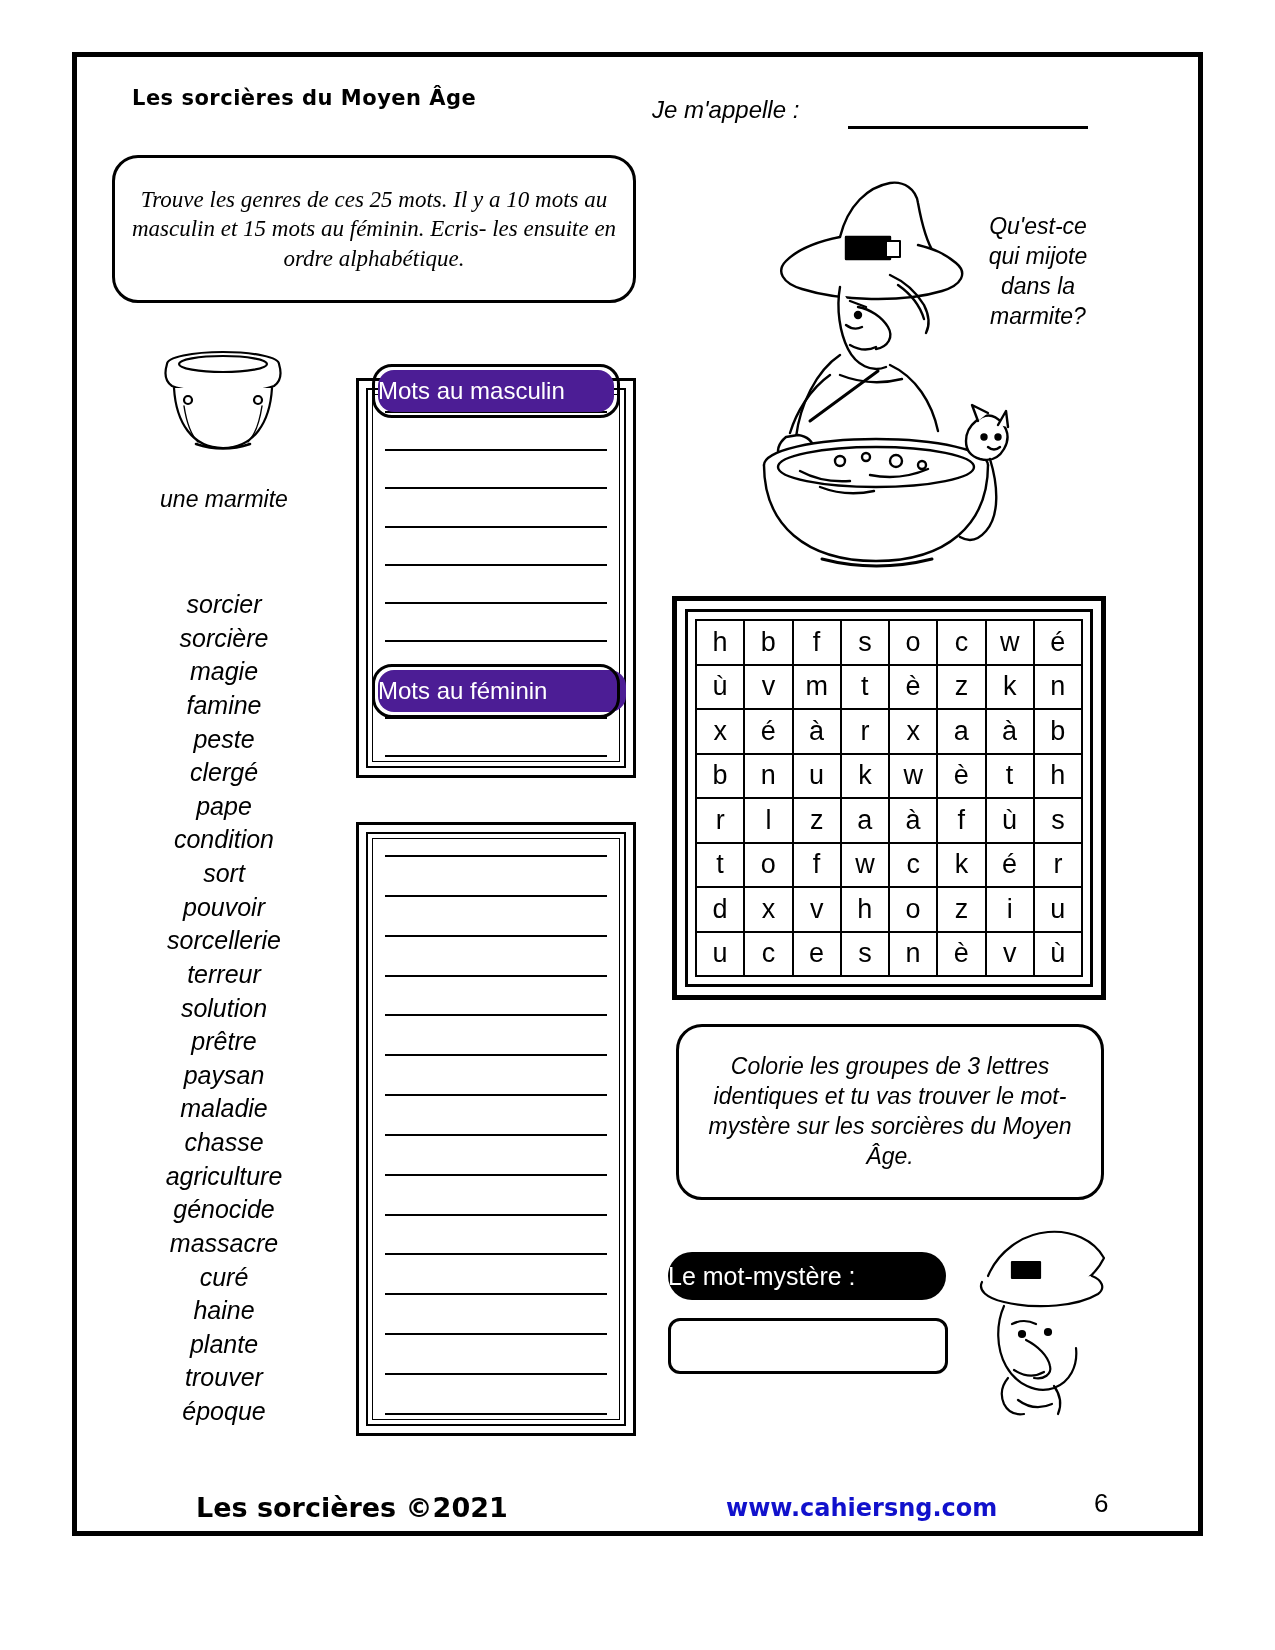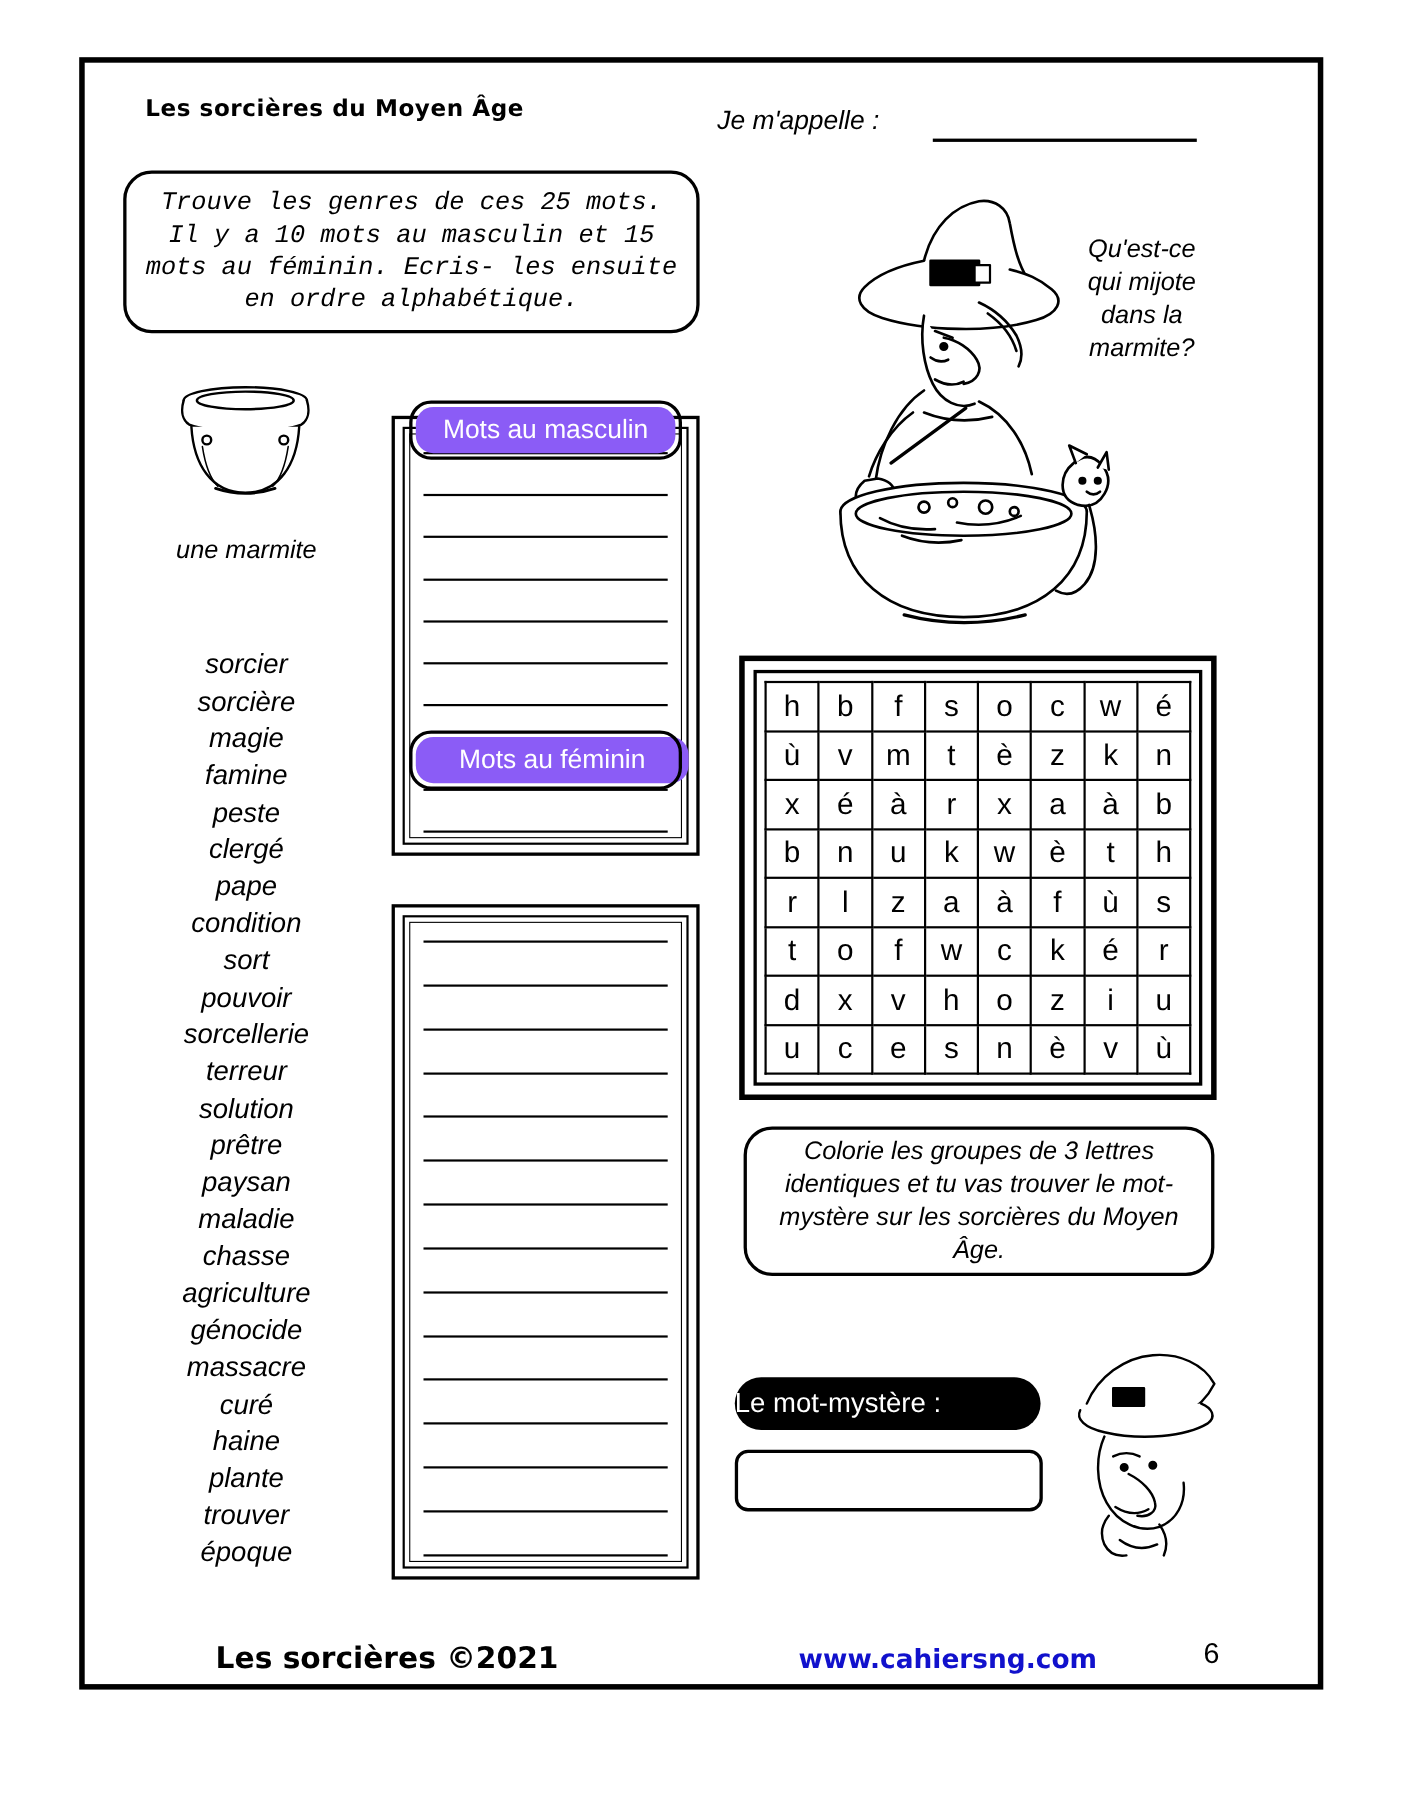--- a/index.html
+++ b/index.html
@@ -64,21 +64,21 @@
     box-sizing: border-box;
     display: flex;
     align-items: center;
     justify-content: center;
     text-align: center;
     padding: 4px 16px;
   }
   .bubble-main span {
     font-size: 23px;
     font-style: italic;
-    font-family: Liberation Mono, monospace;
+    font-family: Liberation Serif, serif;
     line-height: 1.28;
   }
 
   
   .witch-question {
     position: absolute;
     left: 972px;
     top: 212px;
     width: 132px;
     font-size: 23px;
@@ -157,26 +157,26 @@
     flex-direction: column;
     justify-content: space-between;
   }
   .lines .ln {
     border-bottom: 2px solid #000;
     height: 0;
   }
 
   .tag {
     position: absolute;
-    background: #8b5cf6;
+    background: #4c1d95;
     color: #fff;
     border-radius: 16px;
     display: flex;
     align-items: center;
-    justify-content: center;
+    justify-content: flex-start;
     font-size: 24px;
     font-family: "Liberation Sans", sans-serif;
     white-space: nowrap;
   }
   .tag-outline {
     position: absolute;
     border: 3px solid #000;
     border-radius: 20px;
     box-sizing: border-box;
   }
@@ -216,21 +216,21 @@
     font-family: "Liberation Sans", sans-serif;
     padding: 0;
   }
 
   
   .bubble-colorie {
     position: absolute;
     left: 676px;
     top: 1024px;
     width: 428px;
-    height: 136px;
+    height: 176px;
     border: 3px solid #000;
     border-radius: 26px;
     box-sizing: border-box;
     display: flex;
     align-items: center;
     justify-content: center;
     padding: 4px 14px;
   }
   .bubble-colorie span {
     font-size: 23px;

